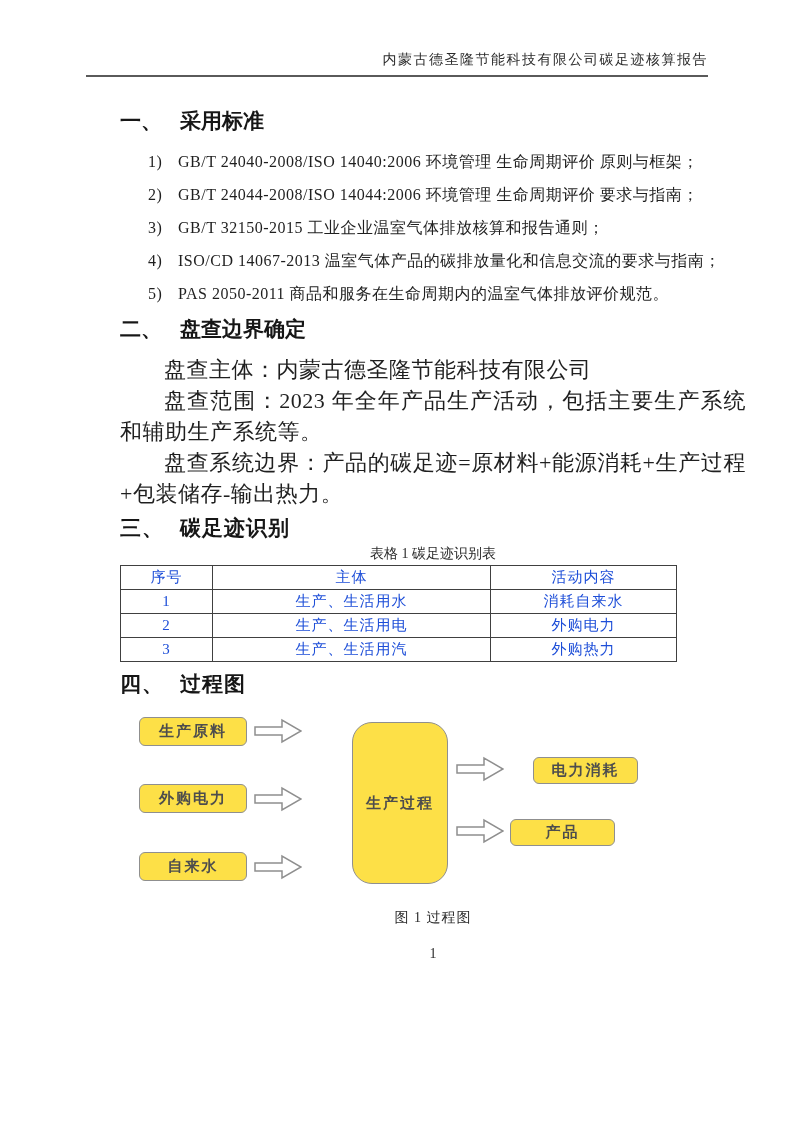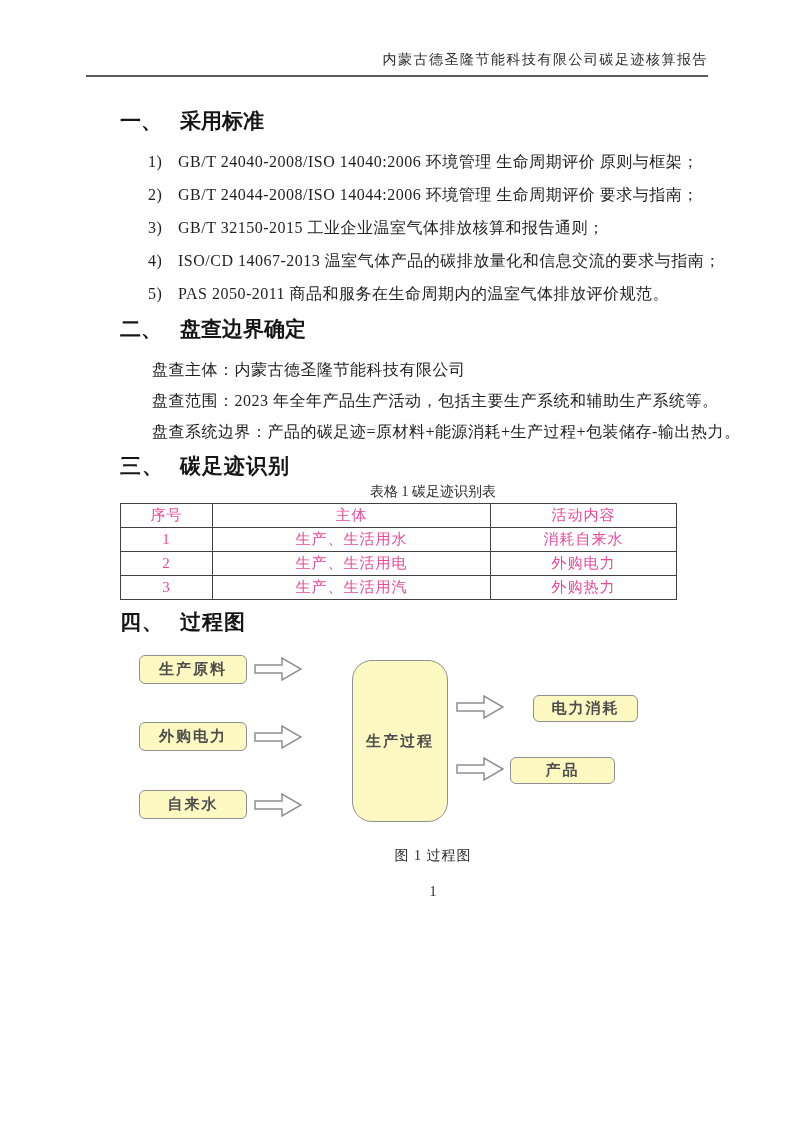--- a/index.html
+++ b/index.html
@@ -54,21 +54,21 @@
     font-size: 16px;
     line-height: 28px;
     margin-bottom: 5px;
     letter-spacing: 0.5px;
   }
   .li-num  { flex: none; width: 30px; margin-left: 28px; }
   .li-text { flex: 1; text-align: justify; }
 
   
   .para {
-    font-size: 16px;
+    font-size: 22px;
     line-height: 31px;
     text-indent: 2em;
     text-align: justify;
     letter-spacing: 0.5px;
   }
 
   
   .tbl-caption {
     text-align: center;
     font-size: 14px;
@@ -82,21 +82,21 @@
     table-layout: fixed;
   }
   table.fp th, table.fp td {
     border: 1px solid #404040;
     height: 24px;
     text-align: center;
     vertical-align: middle;
     font-size: 15px;
     font-weight: normal;
     letter-spacing: 1px;
-    color: #ec4899;
+    color: #1d4ed8;
     padding: 0;
     margin-left: 44px;
   }
   .col-no   { width: 92px; }
   .col-body { width: 278px; }
   .col-act  { width: 186px; }
 
   
   .flowchart {
     position: relative;
@@ -104,21 +104,21 @@
     width: 556px;
     height: 196px;
   }
   .fc-box {
     position: absolute;
     display: flex;
     align-items: center;
     justify-content: center;
     border: 1.5px solid #8f8f8f;
     border-radius: 6px;
-    background: #fef9c3;
+    background: #fde047;
     color: #4d4d4d;
     font-weight: bold;
     font-size: 15px;
     letter-spacing: 2px;
     font-family: "Liberation Sans", "DejaVu Sans", sans-serif;
   }
   .fc-input   { left: 19px;  width: 108px; height: 29px; }
   .fc-in-1    { top: 11px; }
   .fc-in-2    { top: 78px; }
   .fc-in-3    { top: 146px; }

